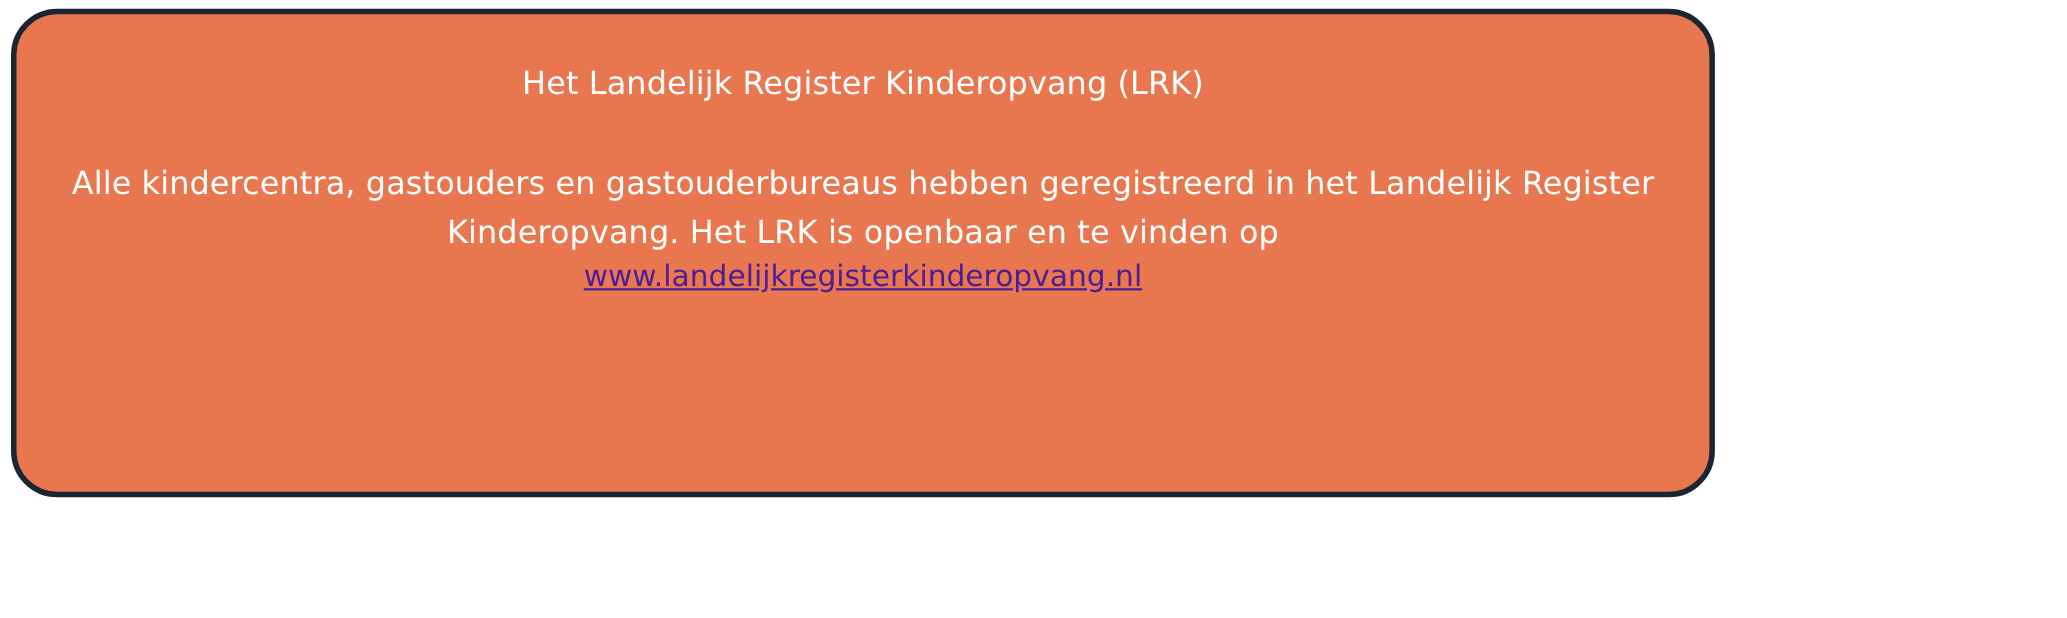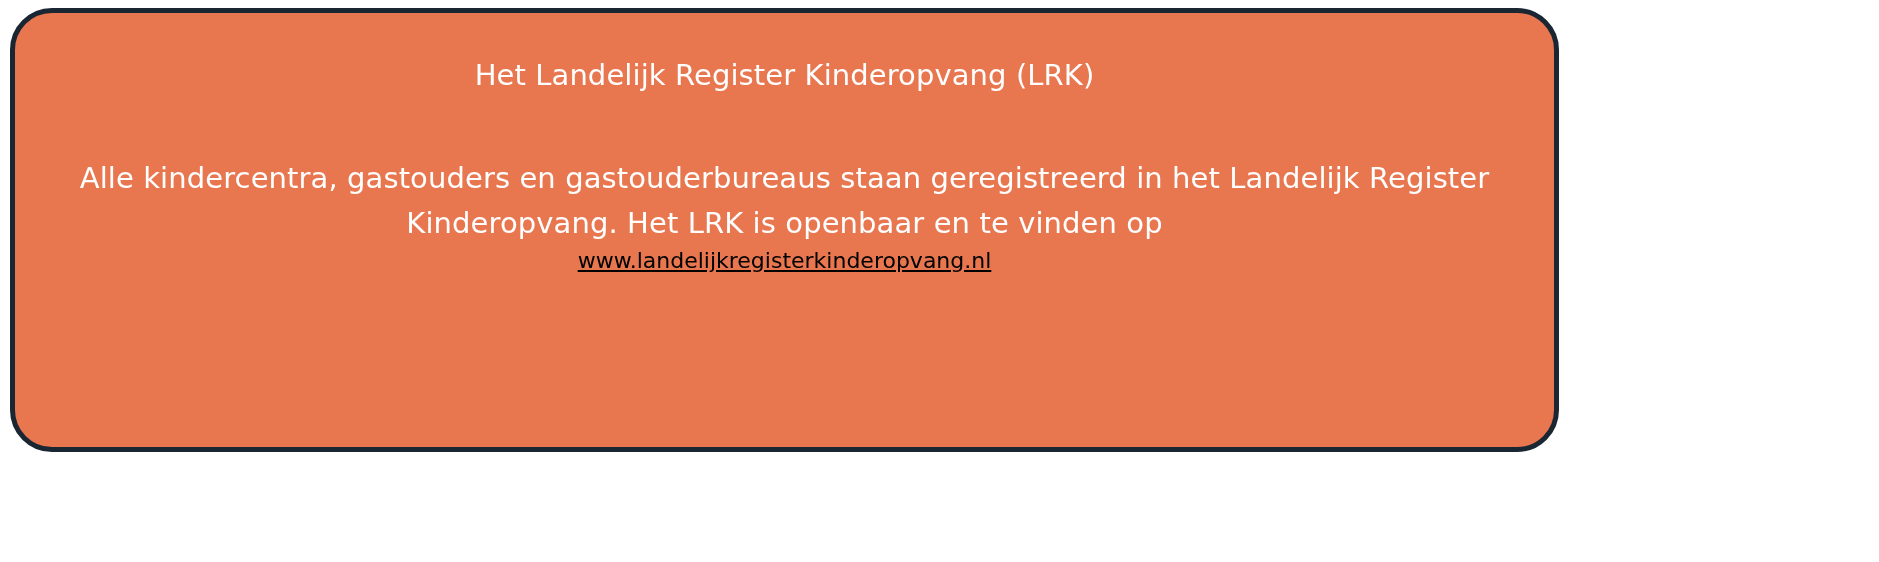--- a/index.html
+++ b/index.html
@@ -38,50 +38,50 @@
   .line {
     color: #ffffff;
     font-size: 29px;
     line-height: 1.55;
     text-align: center;
     width: 100%;
     letter-spacing: 0.1px;
   }
   .heading {
     margin-top: 10px;
-    margin-bottom: 12px;
+    margin-bottom: 0;
   }
   .spacer-sm { height: 46px; }
   .spacer-md { height: 44px; }
   .para {
     max-width: 1480px;
     margin: 0 auto;
   }
   .link {
-    color: #000000;
-    font-size: 22px;
+    color: #4c1d95;
+    font-size: 27px;
     cursor: pointer;
   }
   .link-row {
     width: 100%;
     text-align: center;
     margin-top: 2px;
   }
 </style>
 </head>
 <body>
 
 <div class="canvas">
   <div class="callout-box">
 
     <div class="line heading">Het Landelijk Register Kinderopvang (LRK)</div>
 
     <div class="spacer-sm"></div>
 
-    <div class="line para">Alle kindercentra, gastouders en gastouderbureaus staan geregistreerd in het Landelijk Register Kinderopvang. Het LRK is openbaar en te vinden op</div>
+    <div class="line para">Alle kindercentra, gastouders en gastouderbureaus hebben geregistreerd in het Landelijk Register Kinderopvang. Het LRK is openbaar en te vinden op</div>
 
     <div class="link-row">
       <a class="link" href="#">www.landelijkregisterkinderopvang.nl</a>
     </div>
 
     <div class="spacer-md"></div>
 
 
   </div>
 </div>

